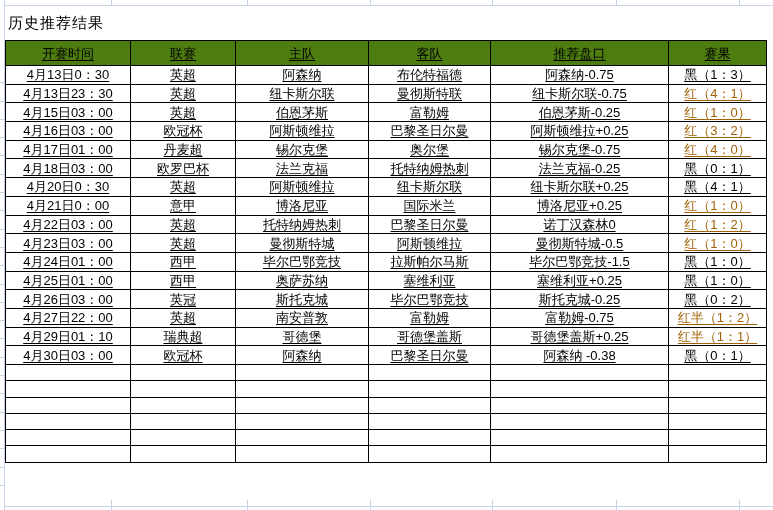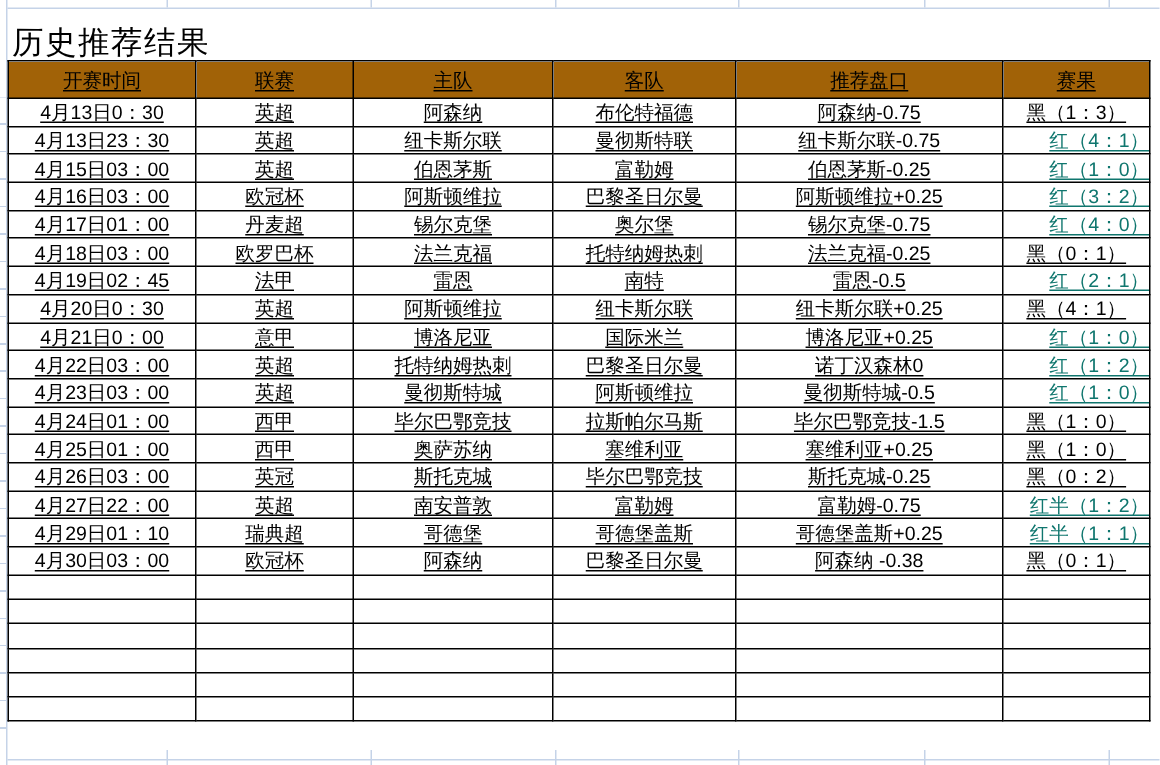--- a/index.html
+++ b/index.html
@@ -20,21 +20,21 @@
     position:absolute;left:0;top:0;width:4px;height:510px;
     border-right:1px solid #c5d3e8;background:#ffffff;
   }
   .left-strip:after{
     content:"";position:absolute;left:0;top:65px;width:4px;height:436px;
     background:repeating-linear-gradient(to bottom,transparent 0 17.3px,#c5d3e8 17.3px 18.3px);
   }
 
   .sheet-title{
     position:absolute;left:8px;top:14px;
-    font-size:21px;color:#000;letter-spacing:1px;
+    font-size:15px;color:#000;letter-spacing:1px;
   }
 
   table.results{
     position:absolute;left:5px;top:40px;
     border-collapse:collapse;table-layout:fixed;
     width:761px;
   }
   .results col.c1{width:125px;}
   .results col.c2{width:105px;}
   .results col.c3{width:133px;}
@@ -46,25 +46,25 @@
     border:1px solid #000;
     text-align:center;vertical-align:middle;
     font-size:13px;line-height:1;
     padding:0;overflow:hidden;white-space:nowrap;
     color:#000;
     text-decoration:underline;
     text-underline-offset:2px;
     font-weight:normal;
   }
   .results thead tr{height:25px;}
-  .results thead th{background:#a16207;}
+  .results thead th{background:#4d7c0f;}
   .results tbody tr{height:18.7px;}
   .results tbody tr.empty{height:16.3px;}
   .results tbody tr.empty td{text-decoration:none;}
-  .results td.red{color:#0f766e;text-align:right;}
+  .results td.red{color:#a16207;}
 </style>
 </head>
 <body>
 
 <div class="sheet">
 
   <div class="gridline grid-h" style="left:0;top:5px;width:773px;"></div>
   <div class="gridline grid-v" style="left:111px;top:0;height:5px;"></div>
   <div class="gridline grid-v" style="left:247px;top:0;height:5px;"></div>
   <div class="gridline grid-v" style="left:370px;top:0;height:5px;"></div>
@@ -146,28 +146,20 @@
         </tr>
         <tr>
           <td>4月18日03：00</td>
           <td>欧罗巴杯</td>
           <td>法兰克福</td>
           <td>托特纳姆热刺</td>
           <td>法兰克福-0.25</td>
           <td>黑（0：1）</td>
         </tr>
         <tr>
-          <td>4月19日02：45</td>
-          <td>法甲</td>
-          <td>雷恩</td>
-          <td>南特</td>
-          <td>雷恩-0.5</td>
-          <td class="red">红（2：1）</td>
-        </tr>
-        <tr>
           <td>4月20日0：30</td>
           <td>英超</td>
           <td>阿斯顿维拉</td>
           <td>纽卡斯尔联</td>
           <td>纽卡斯尔联+0.25</td>
           <td>黑（4：1）</td>
         </tr>
         <tr>
           <td>4月21日0：00</td>
           <td>意甲</td>

